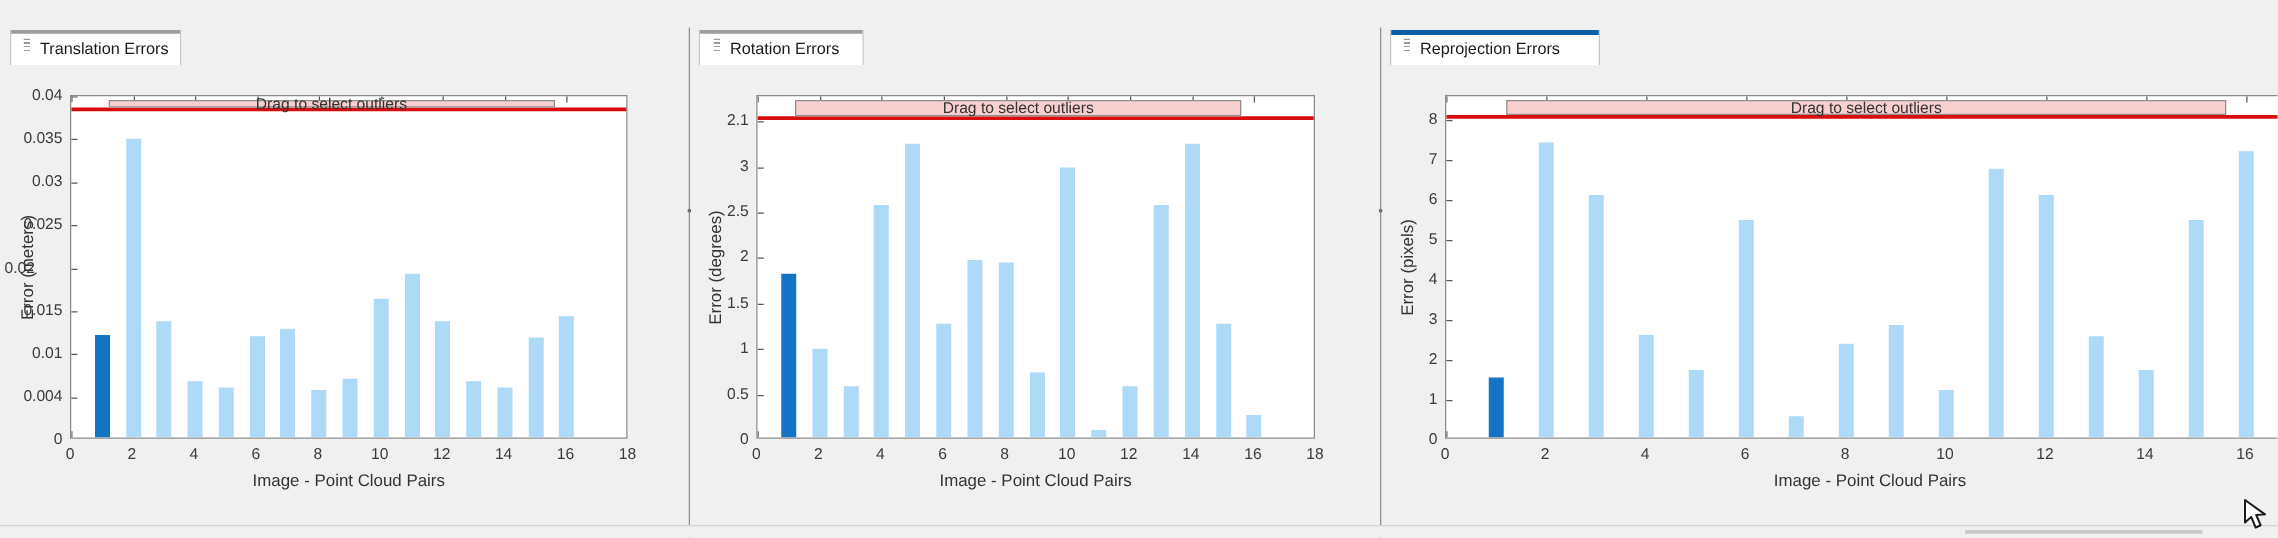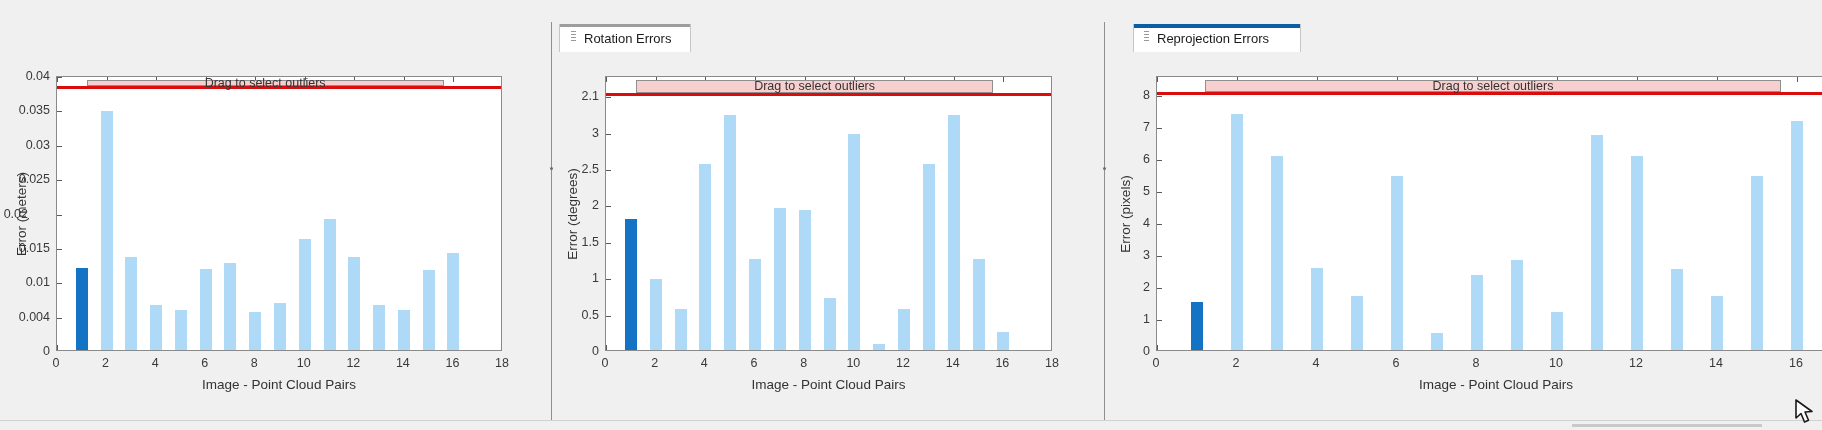--- a/index.html
+++ b/index.html
@@ -64,21 +64,21 @@
     background:#ffffff;
     border-left:1px solid #c6c6c6;
     border-right:1px solid #c6c6c6;
     font-size:13px;color:#1a1a1a;white-space:nowrap;
     box-sizing:border-box;
   }
   .panel-tab .accent{
     position:absolute;left:0;right:0;top:0;height:3px;background:#9d9d9d;
   }
   .panel-tab.active .accent{background:#0b5da6;height:4px;}
-  .panel-tab.active{border-top:none;margin-left:21px;}
+  .panel-tab.active{border-top:none;}
   .tab-label{margin-left:2px;}
 
   
   .plot-area{position:absolute;left:0;top:30px;width:100%;height:378px;background:#f0f0f0;}
 
   .axes{position:absolute;box-sizing:border-box;}
   .axes-frame{
     position:absolute;left:0;top:0;right:0;bottom:0;
     background:#ffffff;
     border:1px solid #8a8a8a;
@@ -141,20 +141,27 @@
 </style>
 </head>
 <body>
 
 <div class="app">
 
 
   <div class="panels">
 
     <div class="panel panel-1">
+      <div class="panel-tabrow">
+        <div class="panel-tab" style="width:137px;">
+          <span class="accent"></span>
+          <span class="grip tall"></span>
+          <span class="tab-label">Translation Errors</span>
+        </div>
+      </div>
       <div class="plot-area">
         <div class="axes" id="axes1" style="left:56px;top:24px;width:446px;height:275px;">
           <div class="axes-frame" id="frame1">
               <div class="ytick-mark" style="left: 0px; top: 240.625px;"></div>
               <div class="ytick-mark" style="left: 0px; top: 206.25px;"></div>
               <div class="ytick-mark" style="left: 0px; top: 171.875px;"></div>
               <div class="ytick-mark" style="left: 0px; top: 137.5px;"></div>
               <div class="ytick-mark" style="left: 0px; top: 103.125px;"></div>
               <div class="ytick-mark" style="left: 0px; top: 68.75px;"></div>
               <div class="ytick-mark" style="left: 0px; top: 34.375px;"></div>

